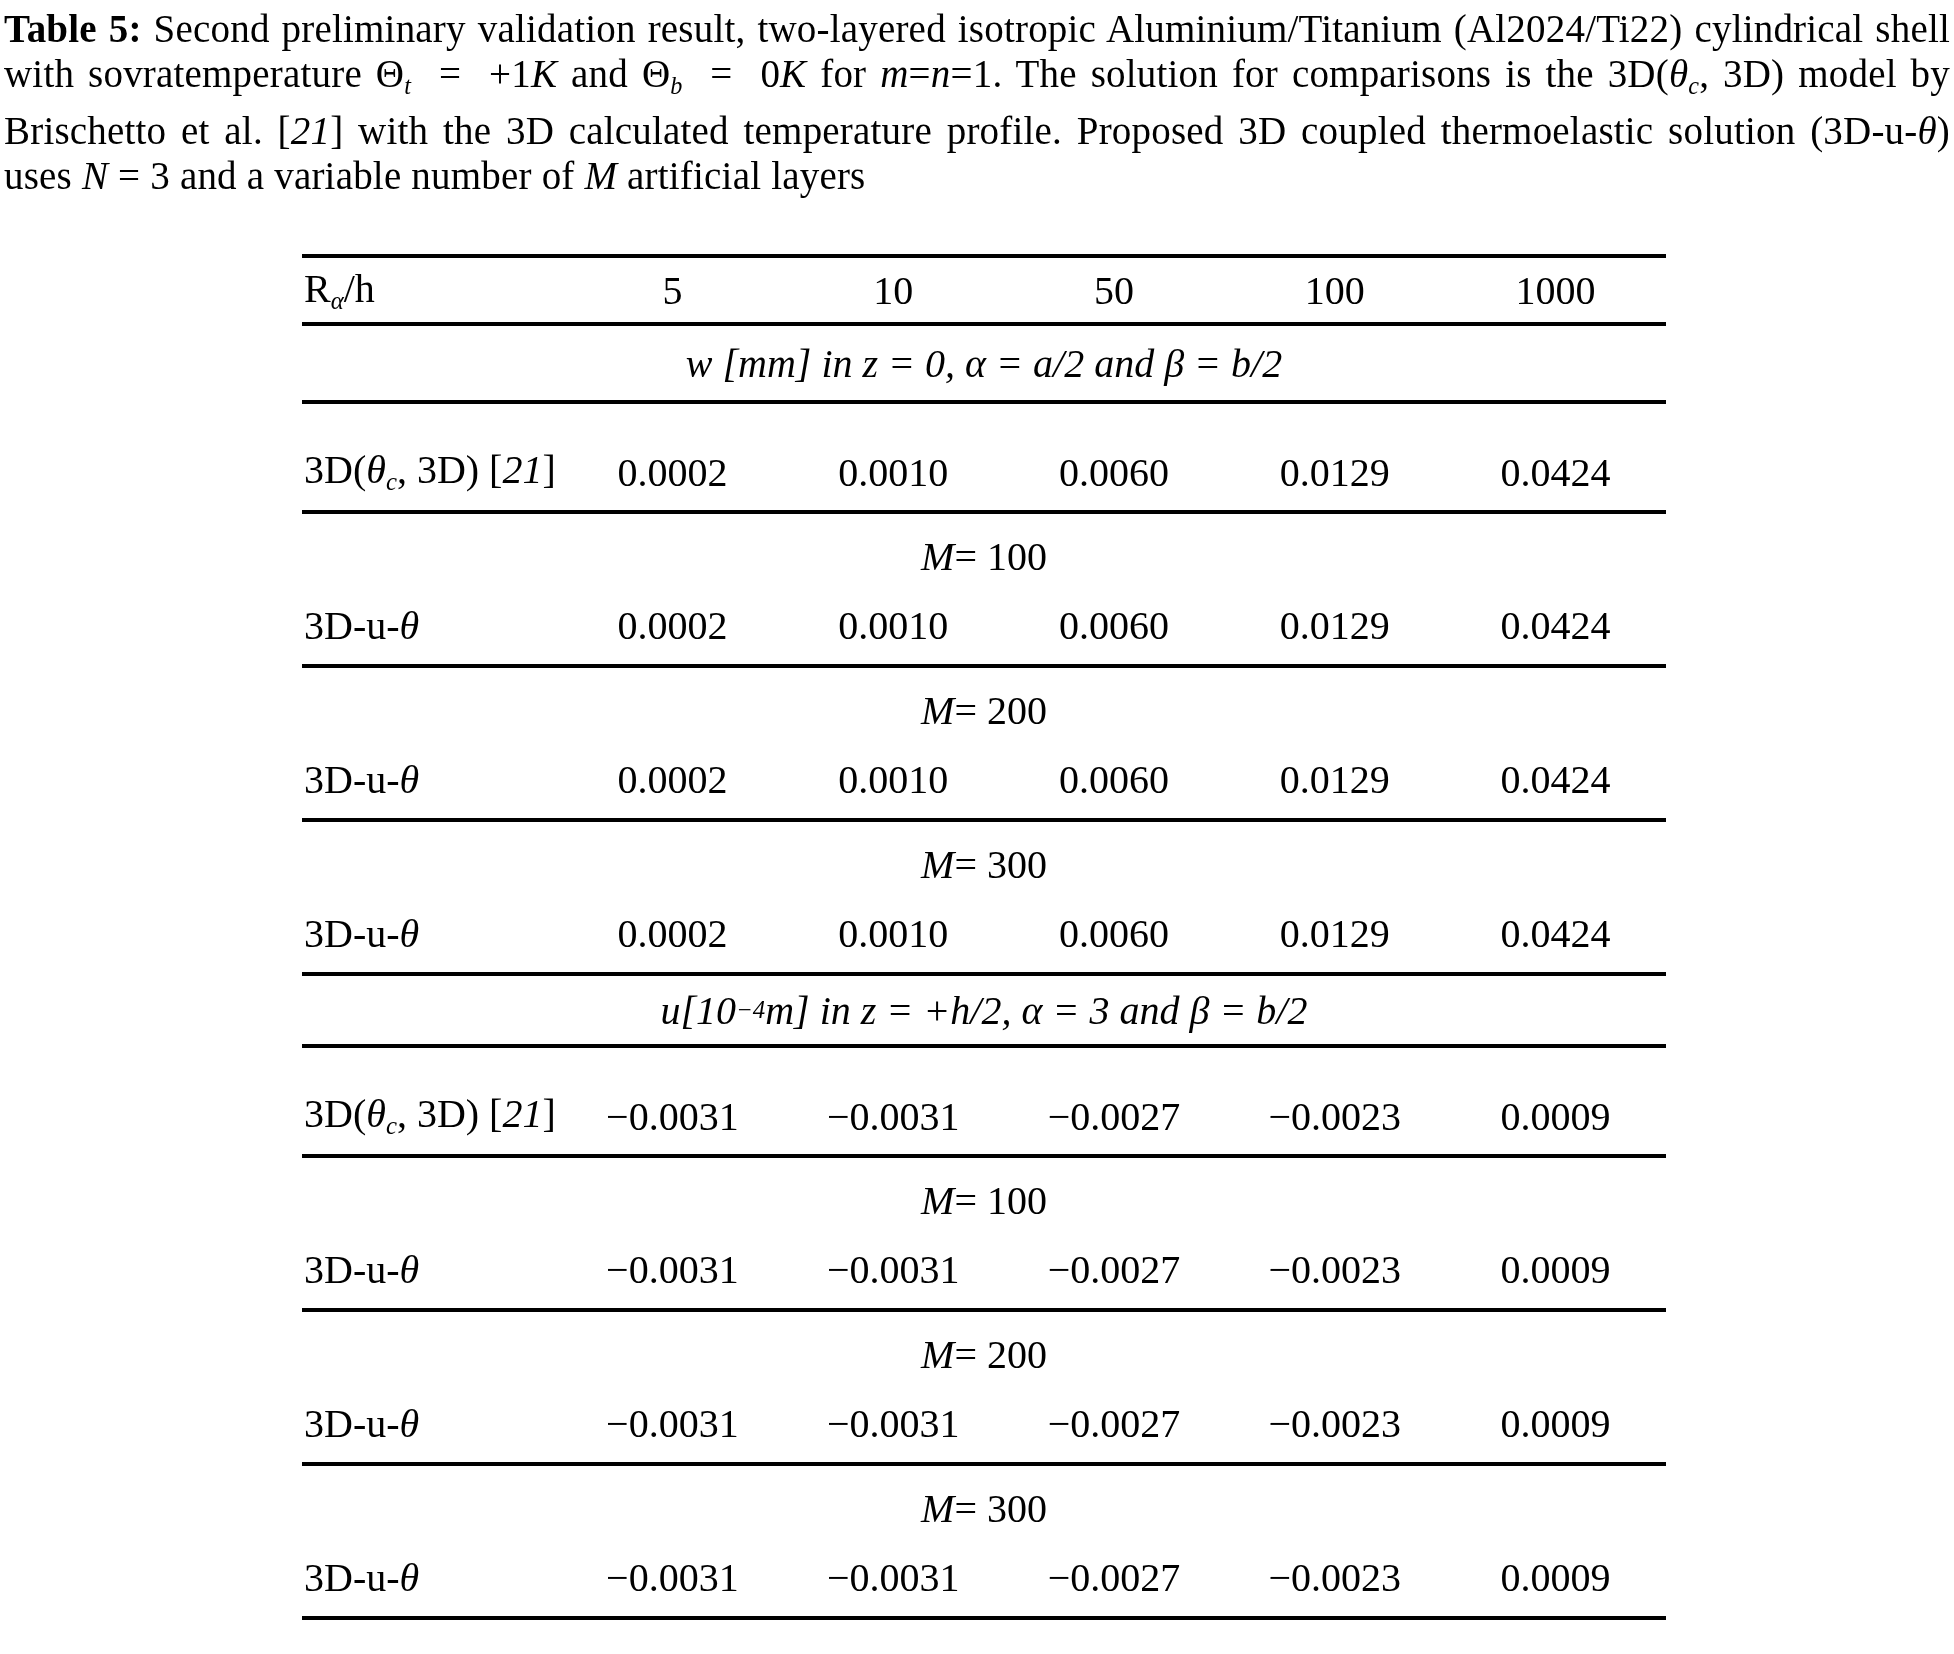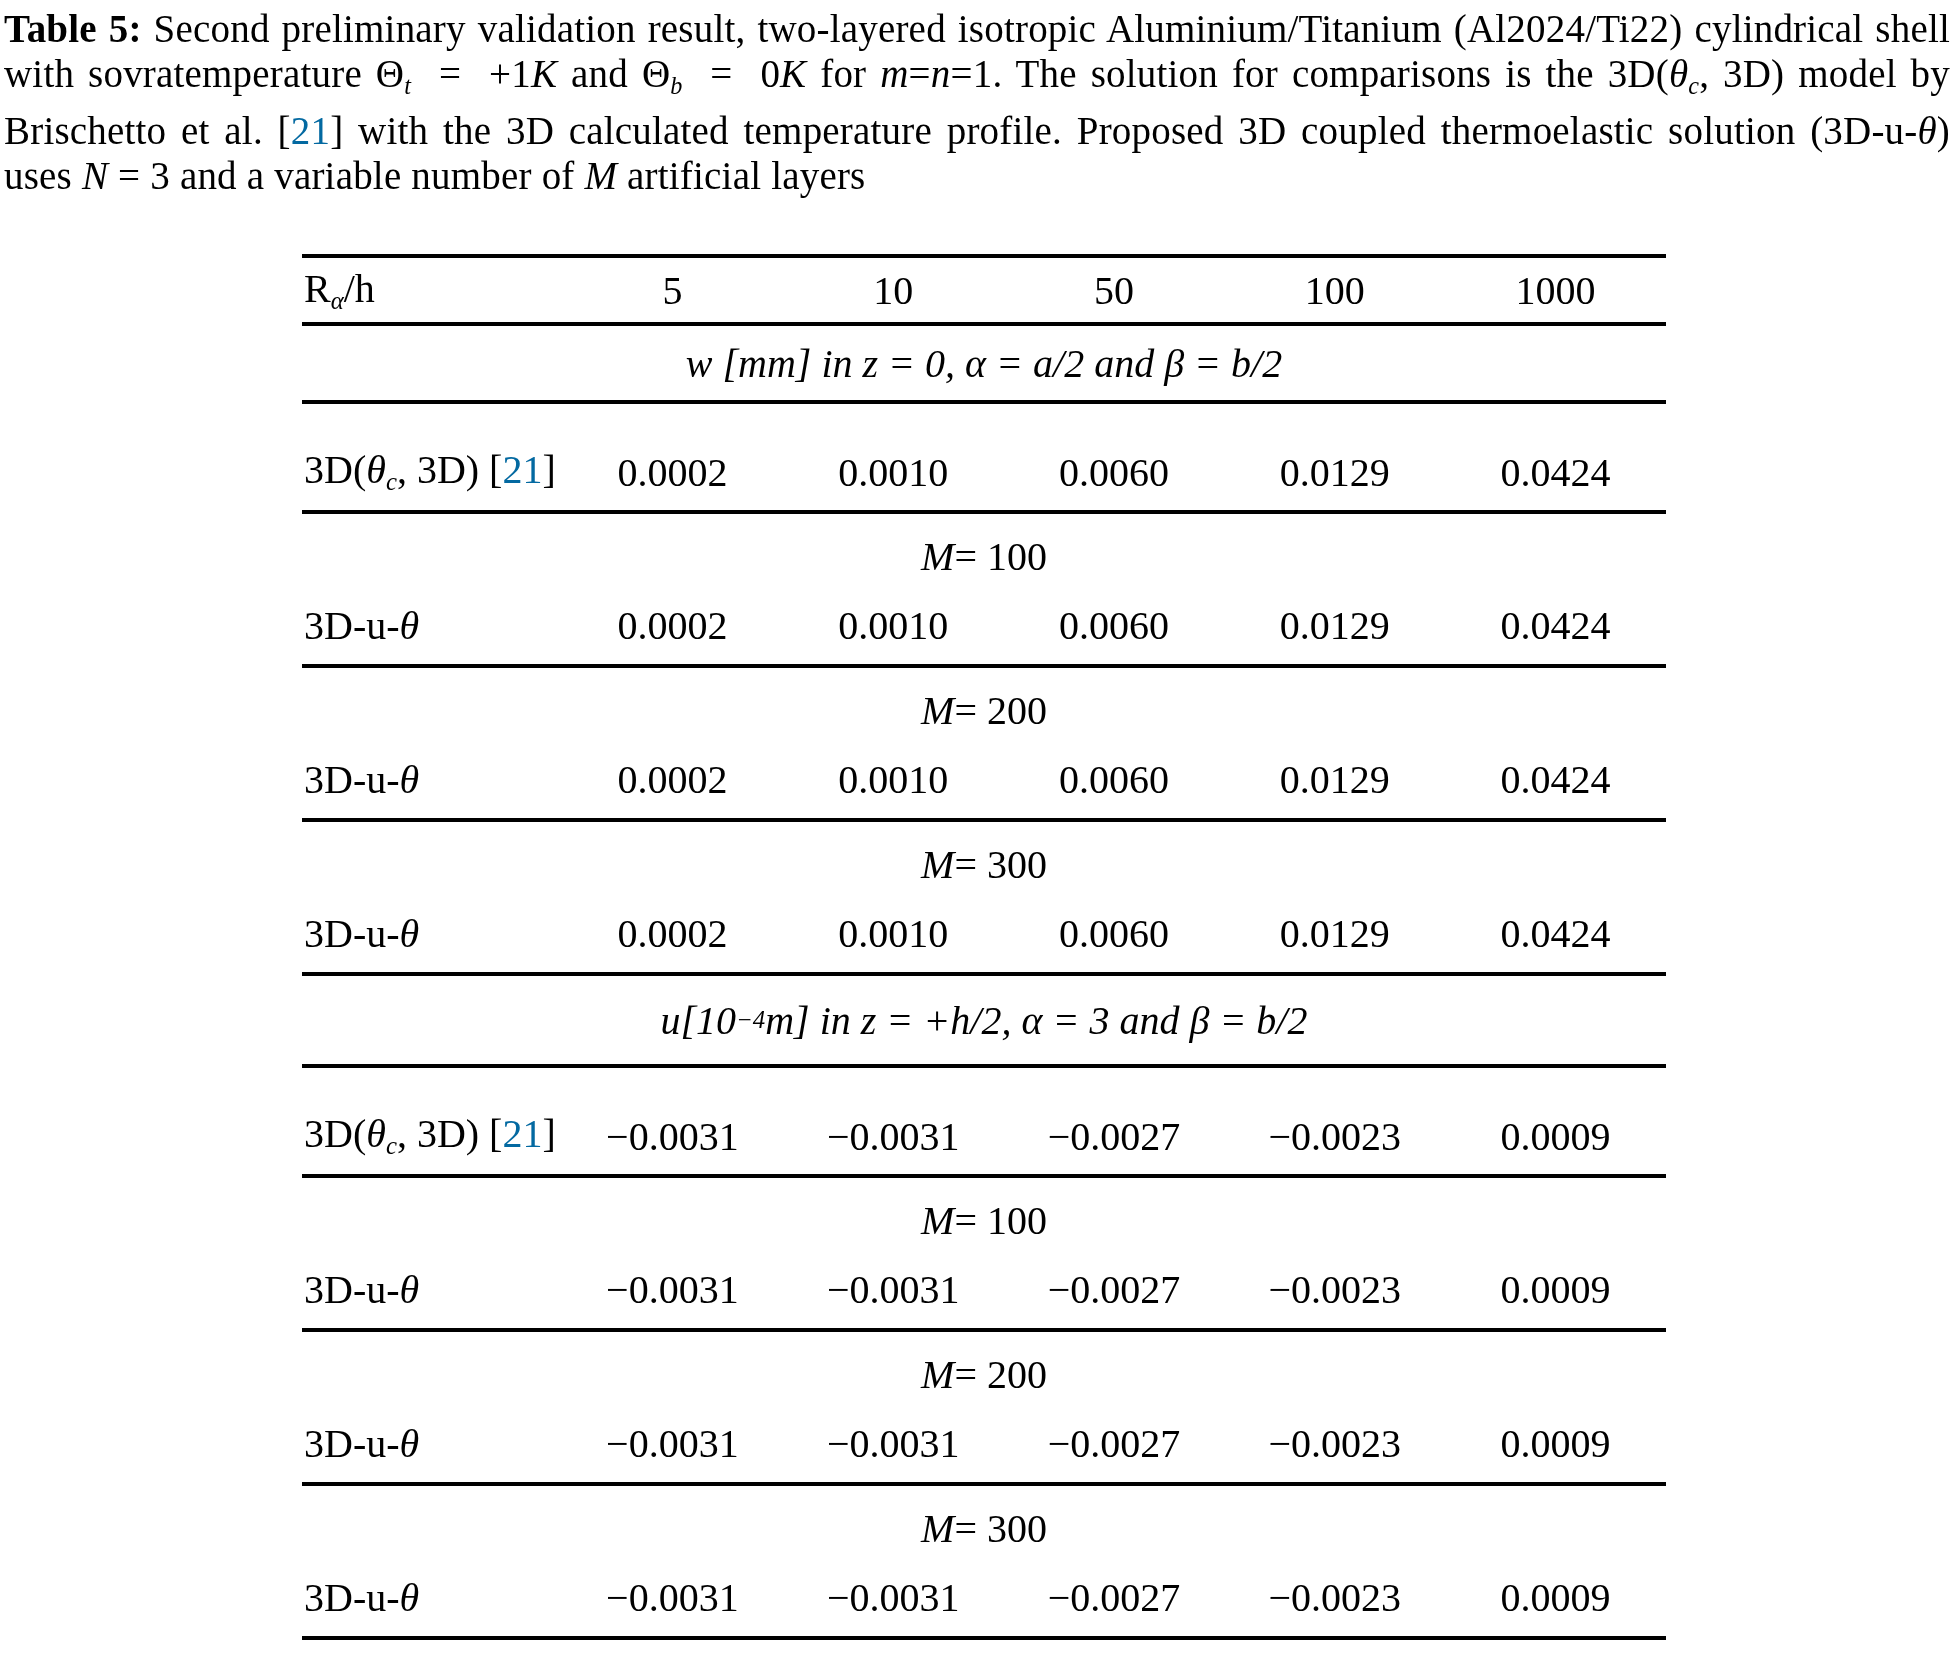--- a/index.html
+++ b/index.html
@@ -22,41 +22,41 @@
   .it { font-style: italic; }
   .sb {
     font-size: 0.62em;
     font-style: italic;
     vertical-align: -0.3em;
   }
   .sp {
     font-size: 0.62em;
     vertical-align: 0.45em;
   }
-  .ref-num { color: #0369a1; }
+  .ref-num { color: #000000; font-style: italic; }
   
   .tbl {
     margin: 56px 0 0 302px;
     width: 1364px;
     font-size: 40px;
   }
   .rule { height: 4px; background: #000; }
   .trow {
     display: grid;
     grid-template-columns: 260px repeat(5, 1fr);
   }
   .header-row { height: 64px; align-items: center; }
   .cell { text-align: center; }
   .cell.lbl { text-align: left; padding-left: 2px; }
   .sec-title {
     height: 74px;
     display: flex; align-items: center; justify-content: center;
     font-style: italic;
   }
-  .sec-title.tall { height: 88px; text-align: right; }
+  .sec-title.tall { height: 68px; text-align: right; }
   .sec-title .sp { font-style: italic; }
   .ref-row { height: 90px; align-items: end; padding-bottom: 14px; margin-top: 16px; }
   .m-label {
     height: 72px;
     display: flex; align-items: flex-end; justify-content: center;
     padding-bottom: 6px;
   }
   .data-row { height: 78px; align-items: center; }
 </style>
 </head>

